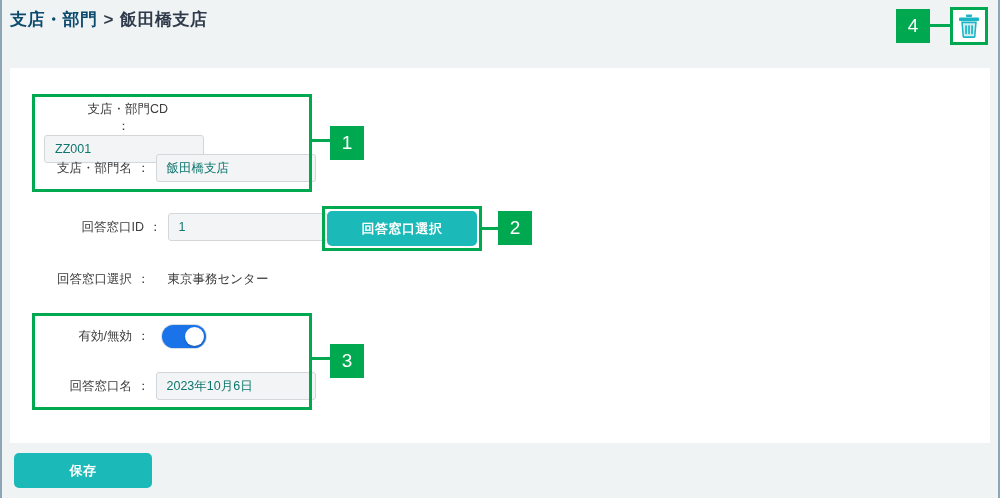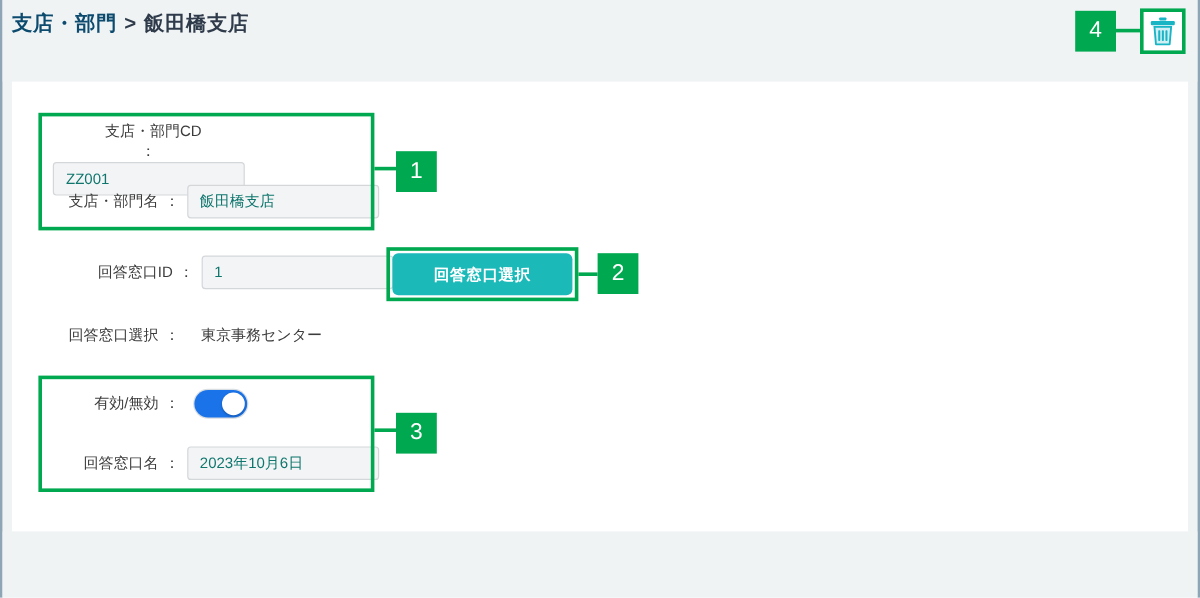--- a/index.html
+++ b/index.html
@@ -261,20 +261,21 @@
 
   <div class="field-row" style="left:42px; top:372px;">
     <span class="field-label" style="width:88px;">回答窓口名</span>
     <span class="field-colon">：</span>
     <span class="text-input" style="width:160px;">2023年10月6日</span>
   </div>
 
   <button class="teal-btn select-btn">回答窓口選択</button>
 
   <div class="footer"></div>
+  <button class="teal-btn save-btn">保存</button>
 
   <div class="anno-box box-1"></div>
   <div class="anno-line line-1"></div>
   <div class="anno-badge badge-1">1</div>
 
   <div class="anno-box box-2"></div>
   <div class="anno-line line-2"></div>
   <div class="anno-badge badge-2">2</div>
 
   <div class="anno-box box-3"></div>

